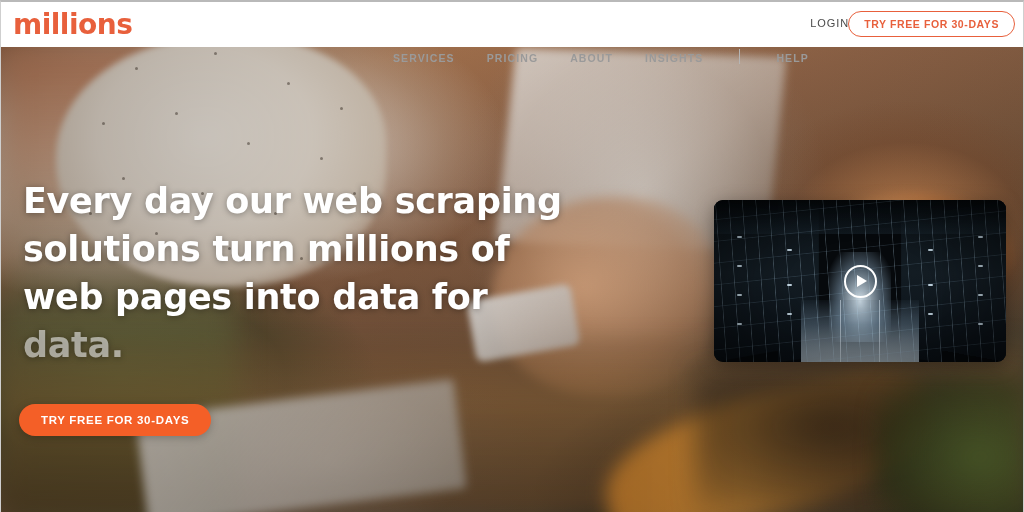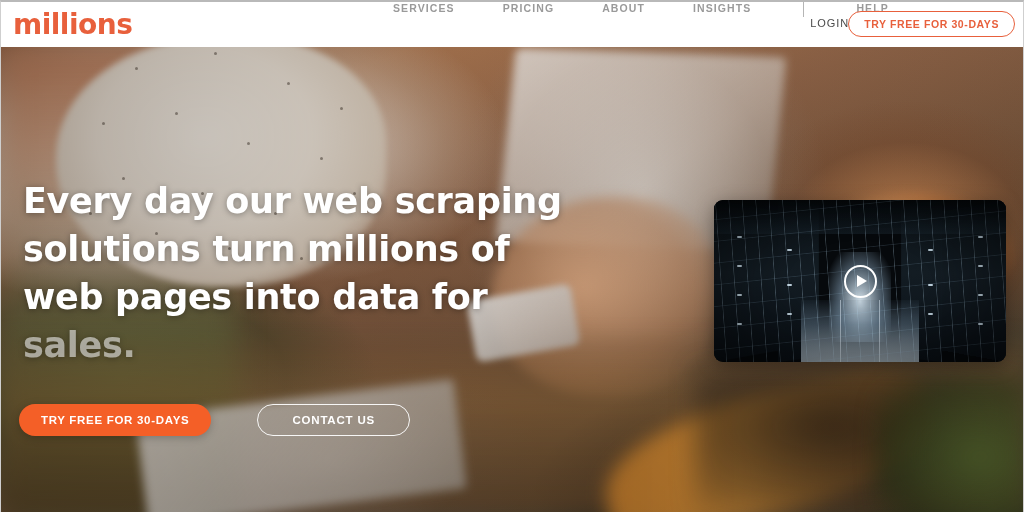--- a/index.html
+++ b/index.html
@@ -30,21 +30,21 @@
     position:absolute; left:12px; top:9px;
     font-size:28px; font-weight:700;
     letter-spacing:-0.5px;
     color:#e8603c;
     font-family:"DejaVu Sans", sans-serif;
     line-height:28px;
   }
   .nav {
     position:absolute; left:392px; top:0;
     height:62px;
-    display:flex; align-items:flex-start; gap:16px;
+    display:flex; align-items:flex-end; gap:0px;
   }
   .nav-item {
     font-size:10.5px; font-weight:600;
     letter-spacing:1.1px;
     color:#9a9a9a;
     padding:0 16px;
     text-transform:uppercase;
     white-space:nowrap;
     cursor:pointer;
   }
@@ -349,25 +349,24 @@
     <div class="bg-ball"></div>
     <div class="bg-hand"></div>
     <div class="bg-desk"></div>
     <div class="bg-paper"></div>
     <div class="bg-phone"></div>
     <div class="bg-leaf"></div>
     <div class="bg-dark-r"></div>
     <div class="bg-green-r"></div>
     <div class="bg-scrim"></div>
 
-    <h1 class="headline"><span>Every day our web scraping solutions turn millions of web pages into data for </span><span class="rotating">sales.</span></h1>
+    <h1 class="headline"><span>Every day our web scraping solutions turn millions of web pages into data for </span><span class="rotating">data.</span></h1>
 
     <div class="cta-row">
       <button class="btn-primary">TRY FREE FOR 30-DAYS</button>
-      <button class="btn-outline">CONTACT US</button>
     </div>
 
     <div class="video-card">
       <div class="dc">
         <div class="rack l1"></div>
         <div class="rack l2"></div>
         <div class="rack r1"></div>
         <div class="rack r2"></div>
         <div class="dc-glow"></div>
         <div class="dc-floor"></div>

